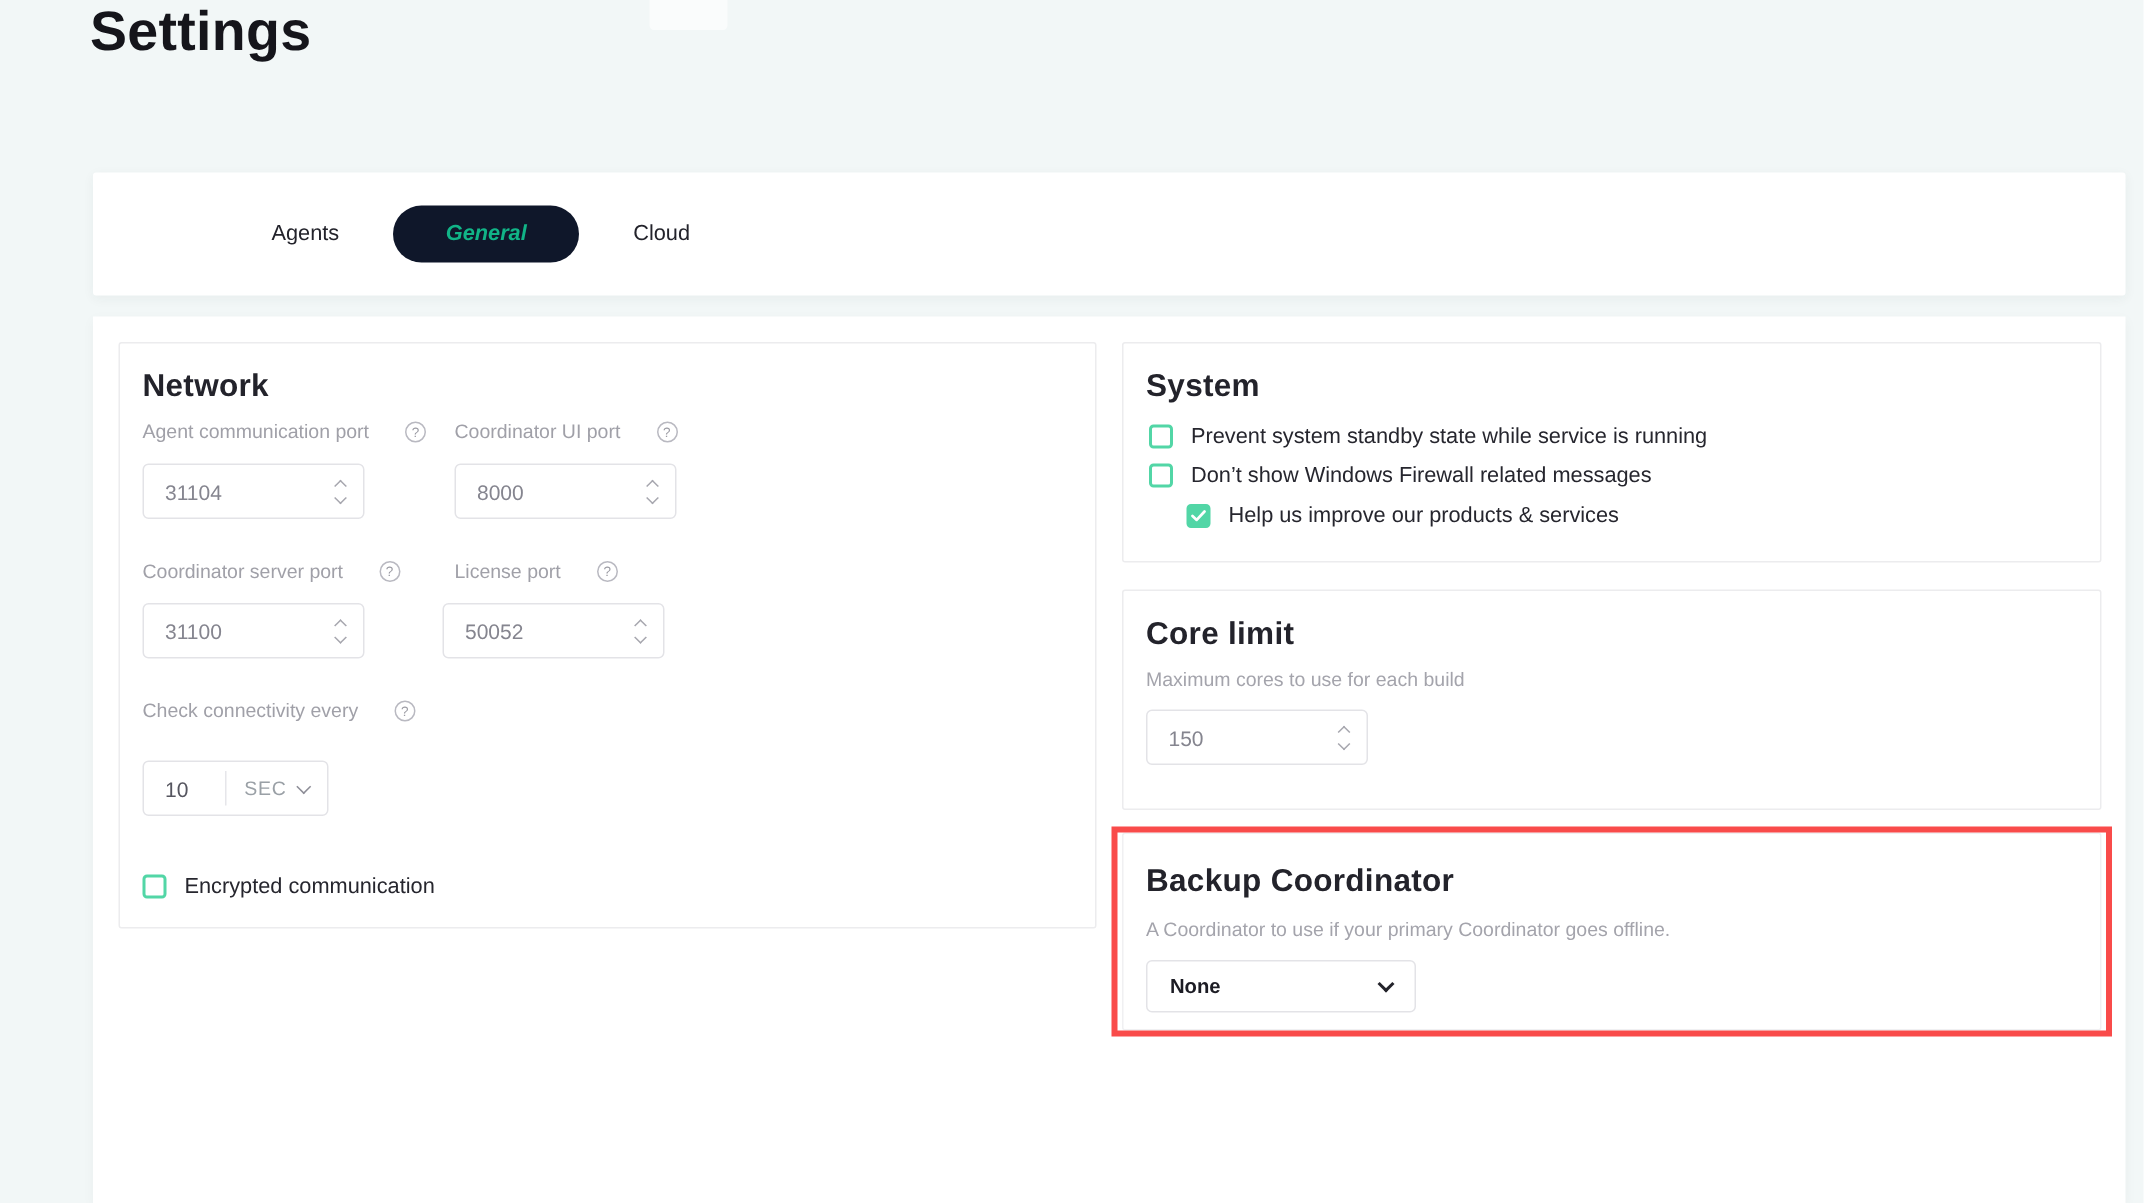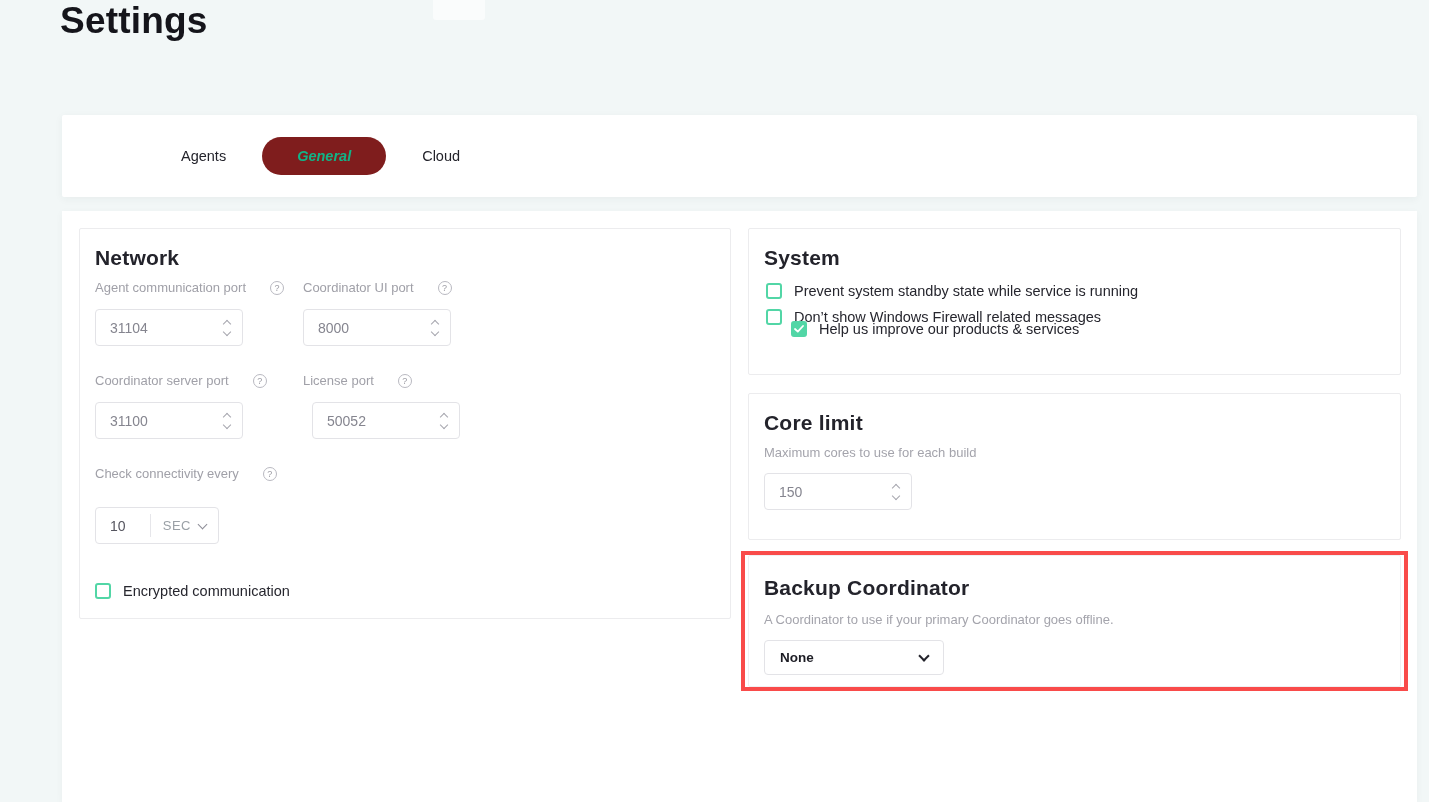--- a/index.html
+++ b/index.html
@@ -30,21 +30,21 @@
     box-shadow:0 2px 8px rgba(30,60,60,0.05);
     display:flex; align-items:center; padding-left:95px;
   }
   .tab {
     font-size:14.5px; color:#23232b; cursor:pointer;
     display:flex; align-items:center; justify-content:center;
     height:38px; padding:0 24px; border-radius:19px;
   }
   .tab + .tab { margin-left:12px; }
   .tab.active {
-    background:#7f1d1d; color:#11b487;
+    background:#0f172a; color:#11b487;
     font-weight:bold; font-style:italic;
     padding:0 35px;
   }
 
   
   .main-sheet {
     left:62px; top:211px; width:1355px; height:591px;
     background:#ffffff;
     box-shadow:0 2px 8px rgba(30,60,60,0.04);
   }
@@ -186,21 +186,21 @@
     <span class="help-icon">?</span>
   </div>
 
   <div class="abs num-input" style="left:15px;top:173px;">
     <span class="value">31100</span>
     <span class="spinner">
       <i class="chev up"></i>
       <i class="chev down"></i>
     </span>
   </div>
-  <div class="abs num-input" style="left:232px;top:173px;gap:19px;">
+  <div class="abs num-input" style="left:215px;top:173px;gap:19px;">
     <span class="value">50052</span>
     <span class="spinner">
       <i class="chev up"></i>
       <i class="chev down"></i>
     </span>
   </div>
 
   <div class="abs field-label" style="left:15px;top:237px;">
     <span>Check connectivity every</span>
     <span class="help-icon">?</span>
@@ -224,21 +224,21 @@
   <div class="abs section-heading" style="left:15px;top:17px;">System</div>
 
   <div class="abs check-row" style="left:17px;top:54px;">
     <span class="checkbox"></span>
     <span class="check-label">Prevent system standby state while service is running</span>
   </div>
   <div class="abs check-row" style="left:17px;top:80px;">
     <span class="checkbox"></span>
     <span class="check-label">Don’t show Windows Firewall related messages</span>
   </div>
-  <div class="abs check-row" style="left:17px;top:92px;padding-left:25px;">
+  <div class="abs check-row" style="left:17px;top:107px;padding-left:25px;">
     <span class="checkbox checked">
       <svg width="10" height="8" viewBox="0 0 10 8">
         <polyline points="1,4 3.8,6.6 9,1" fill="none" stroke="#ffffff" stroke-width="1.8" stroke-linecap="round" stroke-linejoin="round"></polyline>
       </svg>
     </span>
     <span class="check-label">Help us improve our products &amp; services</span>
   </div>
 </div>
 
 <div class="abs card card-core">

